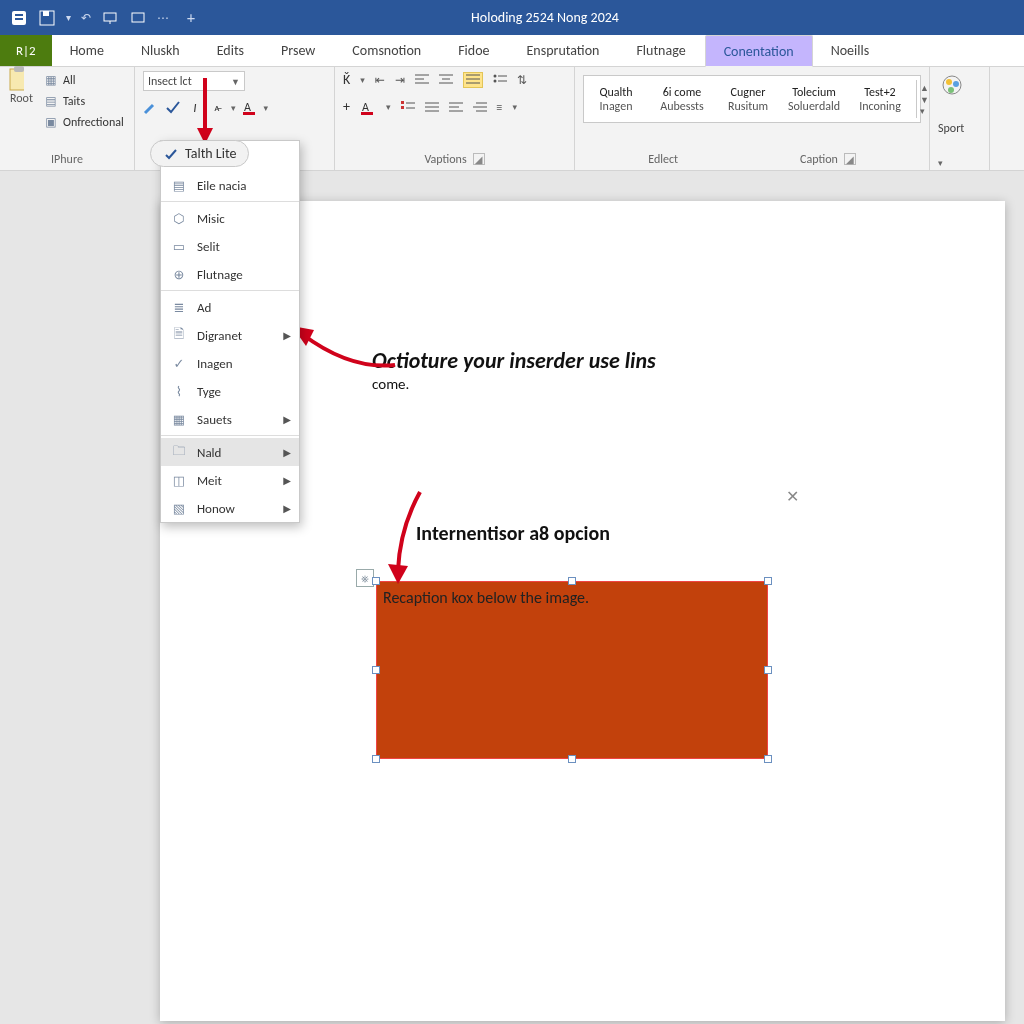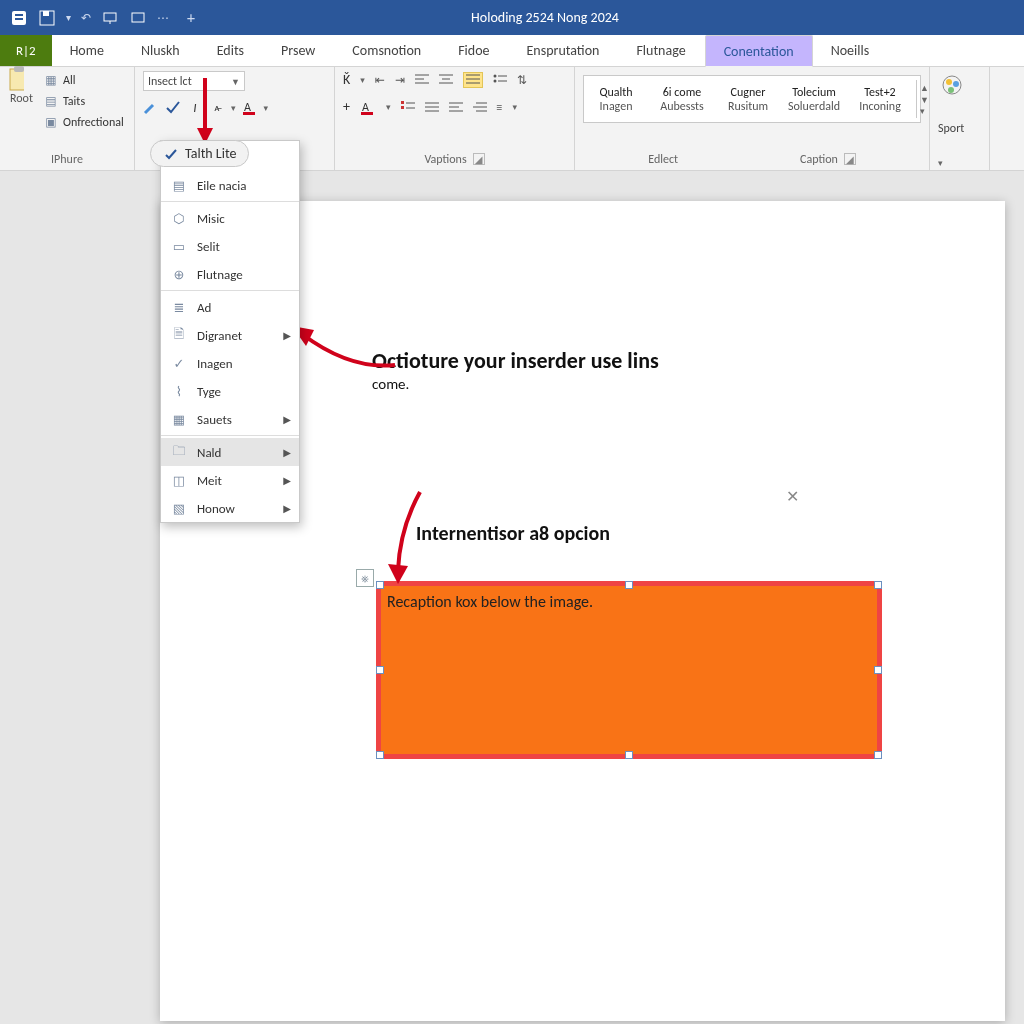--- a/index.html
+++ b/index.html
@@ -134,32 +134,32 @@
     color:#333;
     position:relative;
   }
   .dd-item.hover { background:#e5e5e5; }
   .dd-sep { border-top:1px solid #ddd; margin:2px 0;}
   .dd-arrow { position:absolute; right:8px; font-size:10px; color:#555;}
   .dd-spacer-top{ height:30px; }
 
   
   .anno { position:absolute; color:#111; }
-  .anno.h1 { font-weight:700; font-size:22px; }
+  .anno.h1 { font-weight:700; font-size:22px;font-style:italic; }
   .anno.h2 { font-weight:700; font-size:20px; }
   .anno.sub { font-size:15px; }
   .page-heading { position:absolute; font-weight:700; font-size:21px; color:#111;}
   .gray-prefix{ color:#bdbdbd; font-weight:600; letter-spacing:1px;}
 
   .caption-box {
     position:absolute;
     left:376px; top:580px;
-    width:506px; height:178px;
-    background:#f97316;
-    border:5px solid #ef4444;
+    width:392px; height:178px;
+    background:#c2410c;
+    border:1px solid #ef4444;
   }
   .handle { position:absolute; width:8px; height:8px; background:#fff; border:1px solid #6b90c0;}
   .caption-text { position:absolute; left:6px; top:6px; font-size:16px; color:#222;}
   .anchor-glyph{
     position:absolute; left:356px; top:568px;
     width:18px;height:18px; border:1px solid #9aa; display:flex;align-items:center;justify-content:center;
     font-size:10px;color:#678; background:#fff;
   }
   .tool-glyph{ position:absolute; left:784px; top:488px; font-size:16px; color:#888;}
 

